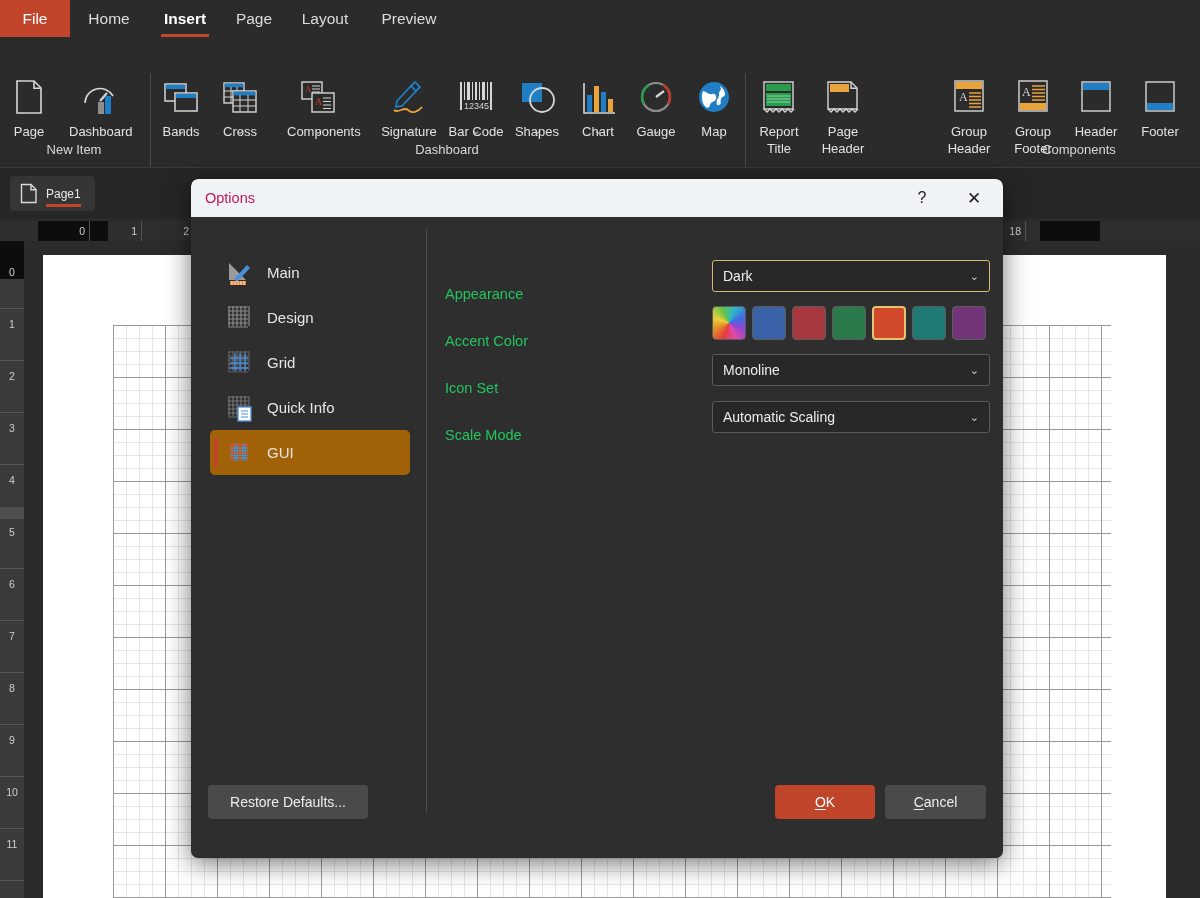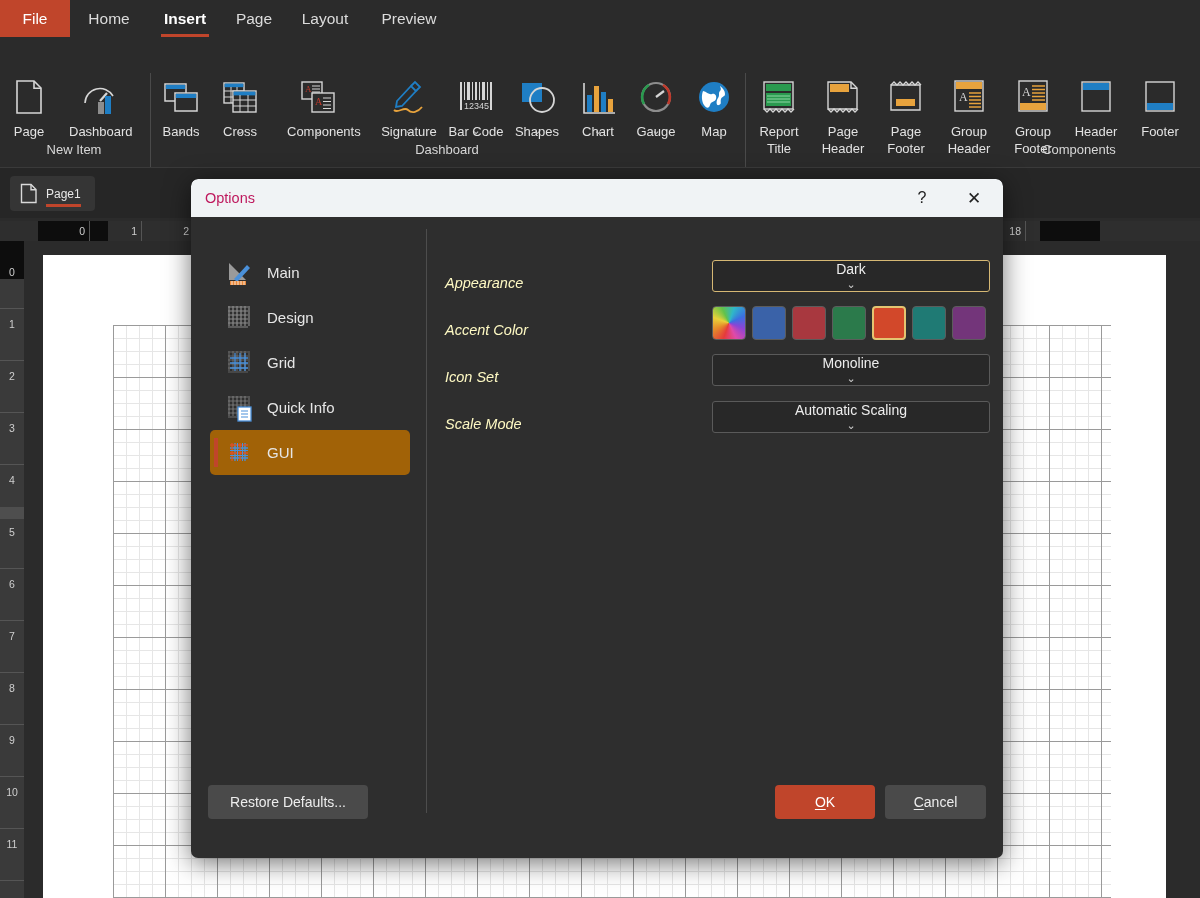--- a/index.html
+++ b/index.html
@@ -100,25 +100,25 @@
   }
   .nav-item.sel { background:#a16207; }
   .nav-item.sel::before {
     content:""; position:absolute; left:4px; top:8px; width:4px; height:29px; background:#c0452b;
   }
   .nav-item .nlabel { color:#e6e6e6; font-size:15px; }
   .nav-ico { width:28px; height:28px; position:relative; flex:none; }
 
   .fields { position:absolute; left:254px; top:43px; width:545px; }
   .frow { position:relative; height:47px; }
-  .frow .flabel { position:absolute; left:0; top:15px; color:#fef9c3; font-size:14.5px;font-style:italic; }
+  .frow .flabel { position:absolute; left:0; top:26px; color:#22c55e; font-size:14.5px; }
   .sel-box {
     position:absolute; left:267px; top:0; width:278px; height:32px;
     background:#282828; border:1px solid #5a5a5a; border-radius:3px;
-    display:flex; align-items:center; padding:0 10px; color:#ededed; font-size:14px;flex-direction:column;
+    display:flex; align-items:center; padding:0 10px; color:#ededed; font-size:14px;
   }
   .sel-box.focus { border-color:#d6b874; }
   .sel-box .sv { flex:1; }
   .sel-box .carot { color:#cfcfcf; font-size:11px; }
 
   .swatches { position:absolute; left:267px; top:-1px; display:flex; gap:6px; }
   .sw { width:34px; height:34px; border-radius:4px; border:1px solid #5c5c5c; }
   .sw.sel { border:2px solid #e3c571; }
   .sw.rainbow {
     background: conic-gradient(from 200deg, #e53b3b, #e58a2a, #e8d13a, #62c24a,
@@ -318,30 +318,20 @@
         <div class="ritem" style="left: 812px;">
           <div class="ico">
             <svg width="42" height="44" viewBox="0 0 42 44">
               <path d="M6 7h23l6 6v21H6z" fill="none" stroke="#d6d6d6" stroke-width="1.4"></path>
          <path d="M29 7v6.2h6" fill="none" stroke="#d6d6d6" stroke-width="1.4"></path>
          <rect x="8" y="9" width="19" height="8" fill="#e8a33d"></rect>
          <path d="M6 34l3 3 3-3 3 3 3-3 3 3 3-3 3 3 3-3 3 3 3-3" fill="none" stroke="#d6d6d6" stroke-width="1.3"></path>
             </svg>
           </div>
           <div class="cap">Page Header</div>
-        </div>
-        <div class="ritem" style="left: 875px;">
-          <div class="ico">
-            <svg width="42" height="44" viewBox="0 0 42 44">
-              <path d="M6 10h29v25H6z" fill="none" stroke="#d6d6d6" stroke-width="1.4"></path>
-         <path d="M6 10l3-3 3 3 3-3 3 3 3-3 3 3 3-3 3 3 3-3 3 3" fill="none" stroke="#d6d6d6" stroke-width="1.3"></path>
-         <rect x="11" y="24" width="19" height="7" fill="#e8a33d"></rect>
-            </svg>
-          </div>
-          <div class="cap">Page Footer</div>
         </div>
         <div class="ritem" style="left: 938px;">
           <div class="ico">
             <svg width="42" height="44" viewBox="0 0 42 44">
               <rect x="7" y="6" width="28" height="30" fill="none" stroke="#d6d6d6" stroke-width="1.4"></rect>
          <rect x="8" y="7" width="26" height="7" fill="#e8a33d"></rect>
          <text x="11" y="26" font-size="12" fill="#d6d6d6" font-family="serif">A</text>
          <path d="M21 18h12M21 21.5h12M21 25h12M21 28.5h12M21 32h12" stroke="#e8a33d" stroke-width="1.6"></path>
             </svg>
           </div>

